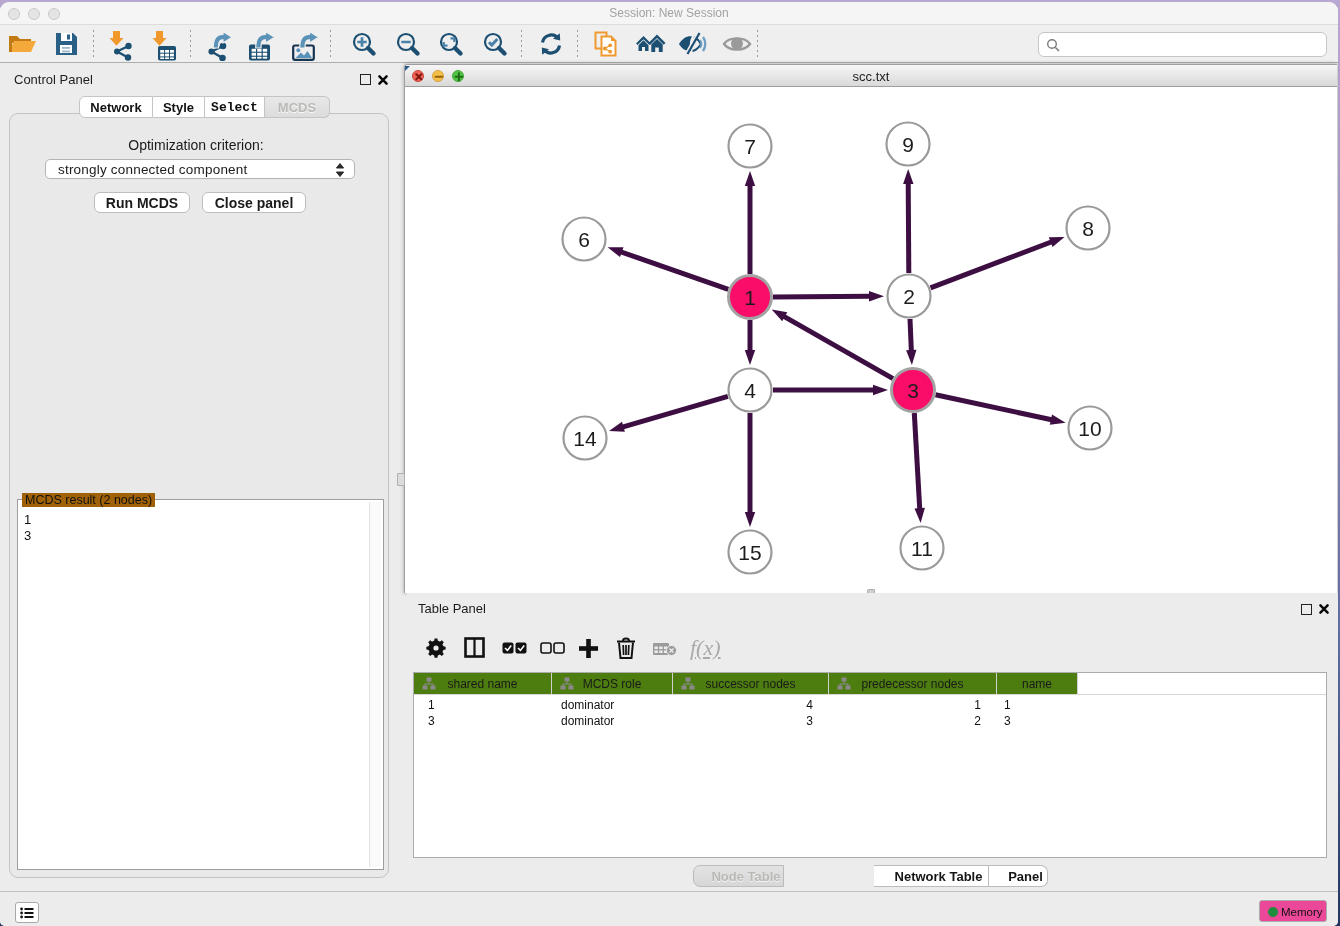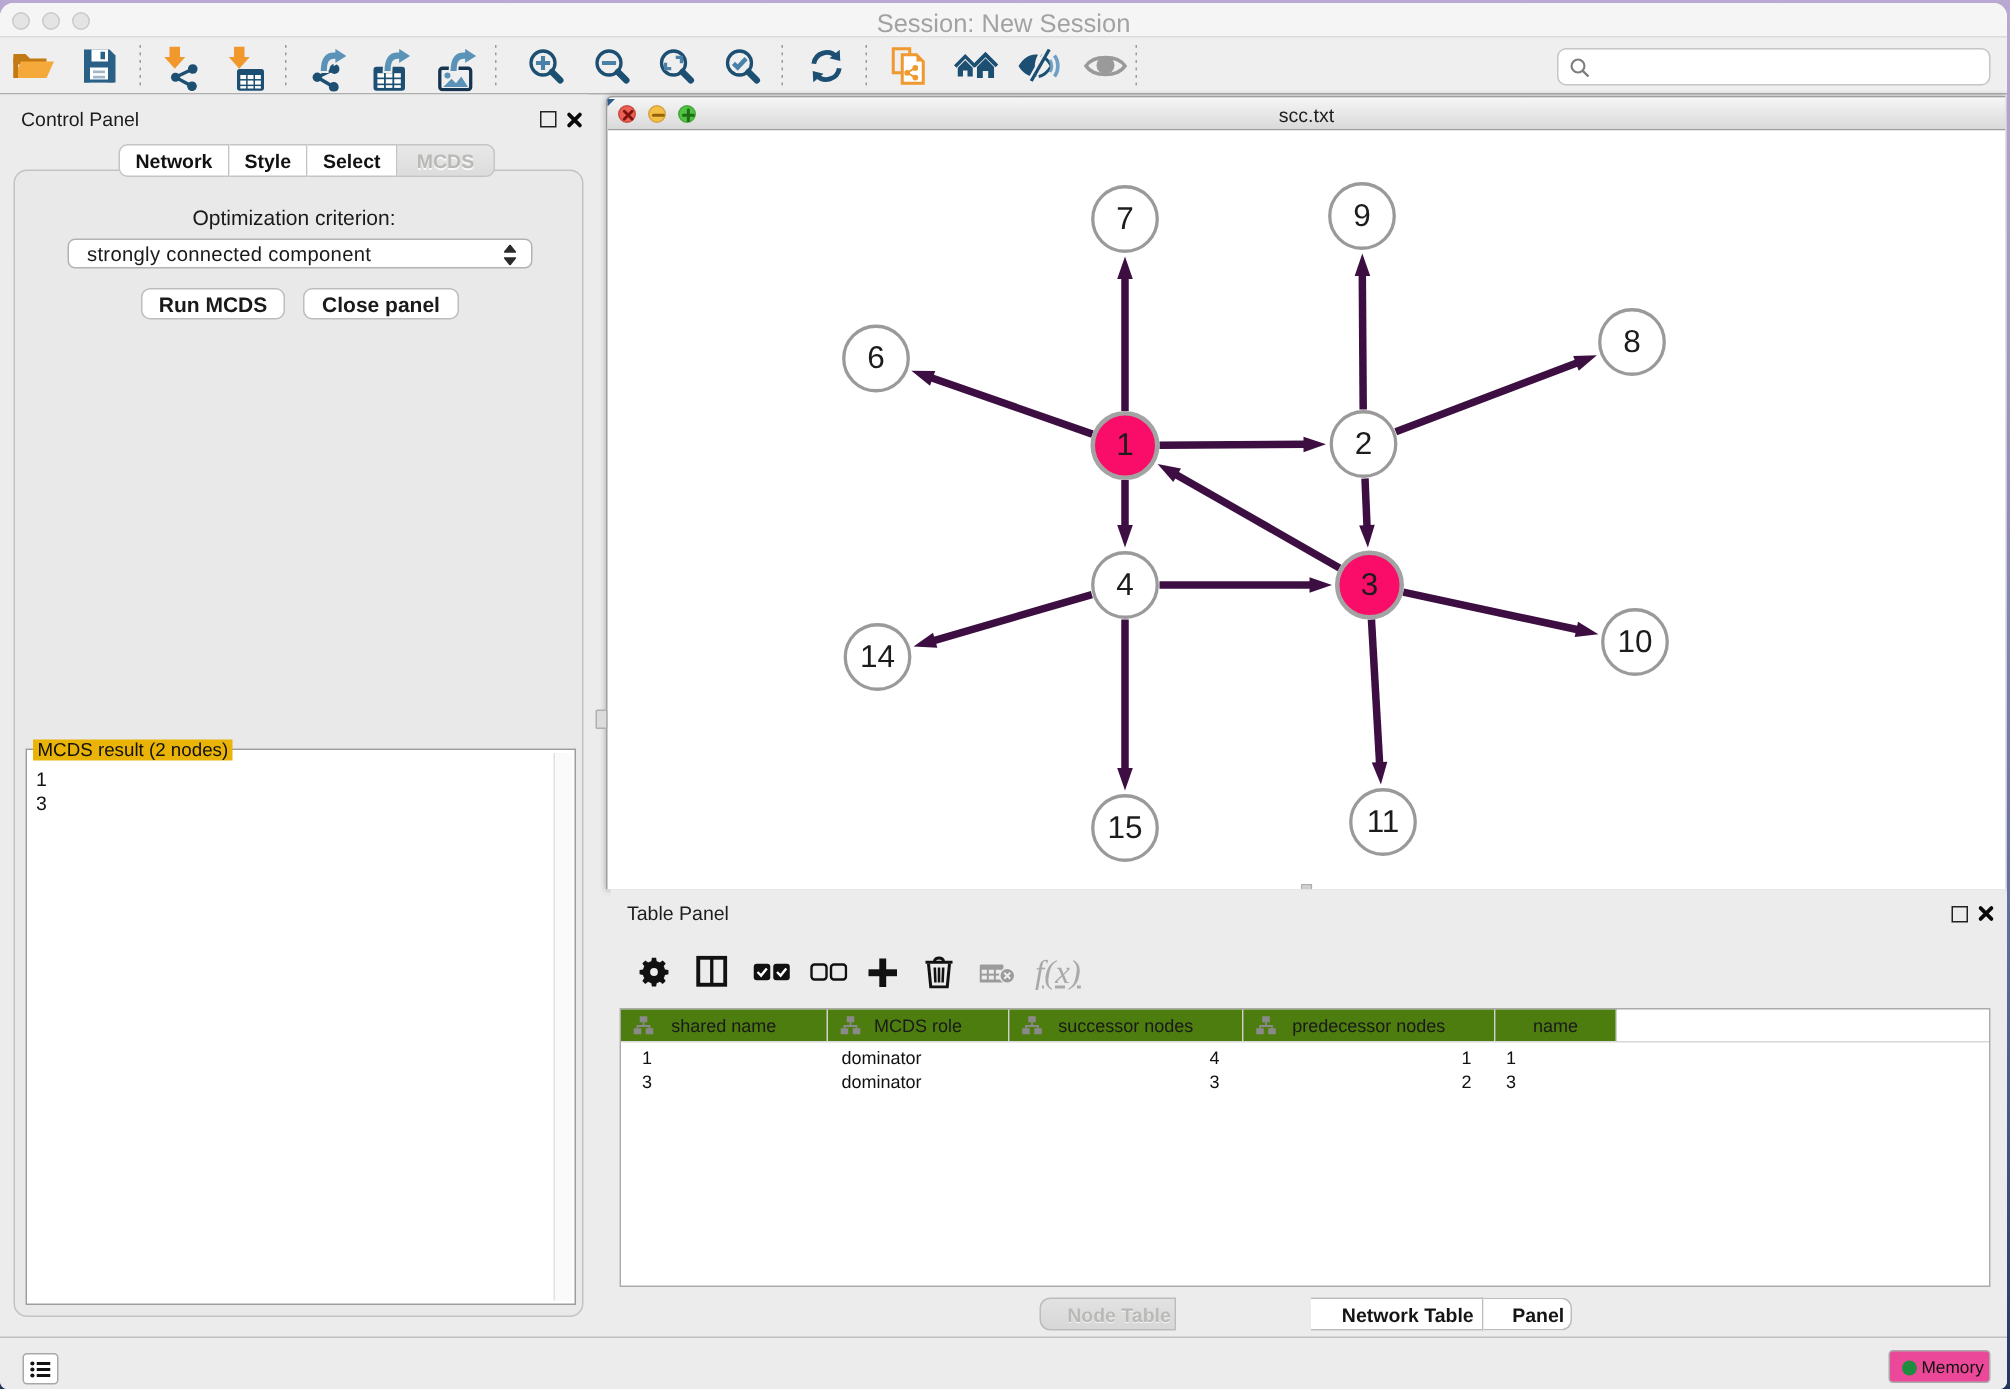--- a/index.html
+++ b/index.html
@@ -33,21 +33,21 @@
 #statusbar { position:absolute; left:0; top:889px; width:1338px; height:35px; background:#ececec; border-top:1px solid #c0c0c0; }
 </style>
 </head>
 <body>
 <div id="win">
 
 <div id="titlebar">
   <div class="tl" style="left:8px;"></div>
   <div class="tl" style="left:28px;"></div>
   <div class="tl" style="left:48px;"></div>
-  <div style="position:absolute; left:0; width:100%; top:4px; text-align:center; font-size:17px; color:#a2a2a2;">Session: New Session</div>
+  <div style="position:absolute; left:0; width:100%; top:4px; text-align:center; font-size:12px; color:#a2a2a2;">Session: New Session</div>
 </div>
 
 <div id="toolbar">
 
   <svg class="ticon" style="left:7px;" width="30" height="26" viewBox="0 0 30 26">
     <path d="M2,5 h8 l3,3 h11 v4 H2 z" fill="#c27a14"></path>
     <path d="M2,5 v16 h4 l-2,0 z" fill="#c27a14"></path>
     <path d="M2,21 L7,10 H29 L24,21 z" fill="#f6a93b"></path>
     <path d="M2,8 v13 h3 v-13 z" fill="#c27a14"></path>
   </svg>
@@ -224,36 +224,36 @@
 <div id="cp">
   <div class="paneltitle" style="position:absolute;left:14px;top:9px;">Control Panel</div>
   <div class="floatico" style="position:absolute;left:360px;top:11px;"></div>
   <svg style="position:absolute;left:377px;top:11px;" width="12" height="12" viewBox="0 0 12 12">
     <path d="M2.4,2.4 L9.6,9.6 M9.6,2.4 L2.4,9.6" stroke="#0a0a0a" stroke-width="2.5" stroke-linecap="round"></path>
   </svg>
   <div id="cpbox"></div>
   <div class="tabrow">
     <div class="tab first" style="width:74px;">Network</div>
     <div class="tab" style="width:52px;">Style</div>
-    <div class="tab" style="width:60px;">Select</div>
+    <div class="tab" style="width:60px;font-family:Liberation Mono, monospace;">Select</div>
     <div class="tab sel" style="width:65px;">MCDS</div>
   </div>
   <div style="position:absolute;left:0;top:74px;width:392px;text-align:center;font-size:14px;color:#1a1a1a;">Optimization criterion:</div>
   <div style="position:absolute;left:45px;top:96px;width:310px;height:20px;background:#fff;border:1px solid #b3b3b3;border-radius:5px;">
     <div style="position:absolute;left:12px;top:2px;font-size:13.5px;color:#1a1a1a;letter-spacing:0.2px;">strongly connected component</div>
     <svg style="position:absolute;right:9px;top:3px;" width="10" height="14" viewBox="0 0 10 14">
       <path d="M5,0.5 L8.6,5 H1.4 z" fill="#2b2b2b" stroke="#2b2b2b" stroke-width="1" stroke-linejoin="round"></path>
       <path d="M5,13.5 L8.6,9 H1.4 z" fill="#2b2b2b" stroke="#2b2b2b" stroke-width="1" stroke-linejoin="round"></path>
     </svg>
   </div>
   <div class="btn" style="left:94px;top:129px;width:96px;">Run MCDS</div>
   <div class="btn" style="left:202px;top:129px;width:104px;">Close panel</div>
 
   <div style="position:absolute;left:17px;top:436px;width:367px;height:371px;border:1px solid #9d9d9d;background:#fff;">
-    <div style="position:absolute;left:4px;top:-7px;background:#eab308;padding:0 3px;font-size:12.5px;color:#111;">MCDS result (2 nodes)</div>
+    <div style="position:absolute;left:4px;top:-7px;background:#a16207;padding:0 3px;font-size:12.5px;color:#111;">MCDS result (2 nodes)</div>
     <div style="position:absolute;left:6px;top:12px;font-size:13px;color:#111;line-height:16px;">1<br>3</div>
     <div style="position:absolute;right:2px;top:2px;bottom:2px;width:12px;background:#fafafa;border-left:1px solid #e2e2e2;"></div>
   </div>
 </div>
 
 <div style="position:absolute;left:405px;top:64px;width:0;height:0;border-left:5px solid #2c5d8a;border-bottom:5px solid transparent;z-index:5;"></div>
 <div id="netframe">
   <div id="netbar">
     <div class="mtl" style="left:7px;background:#ec5f55;border:1px solid #cb4b40;">
       <svg width="12" height="12" viewBox="0 0 12 12">

